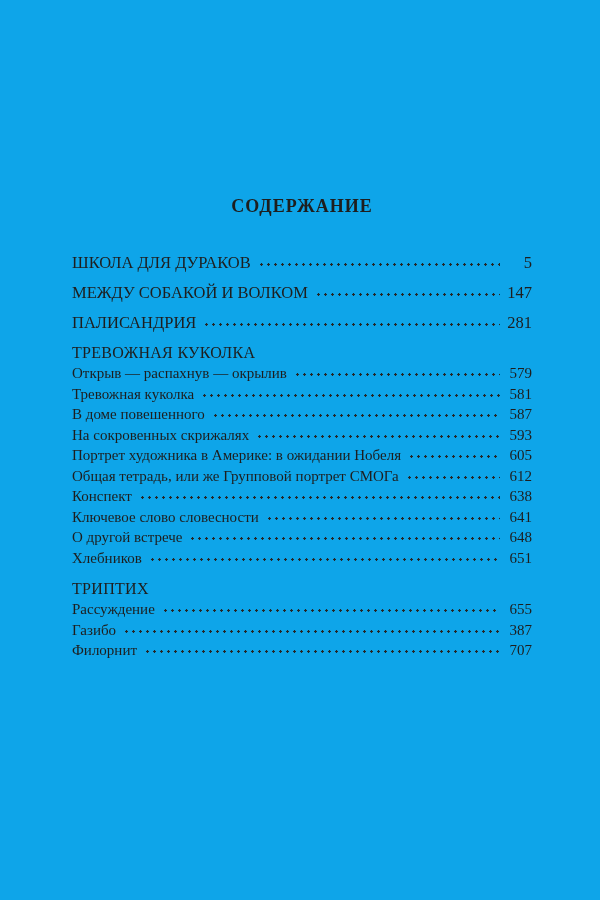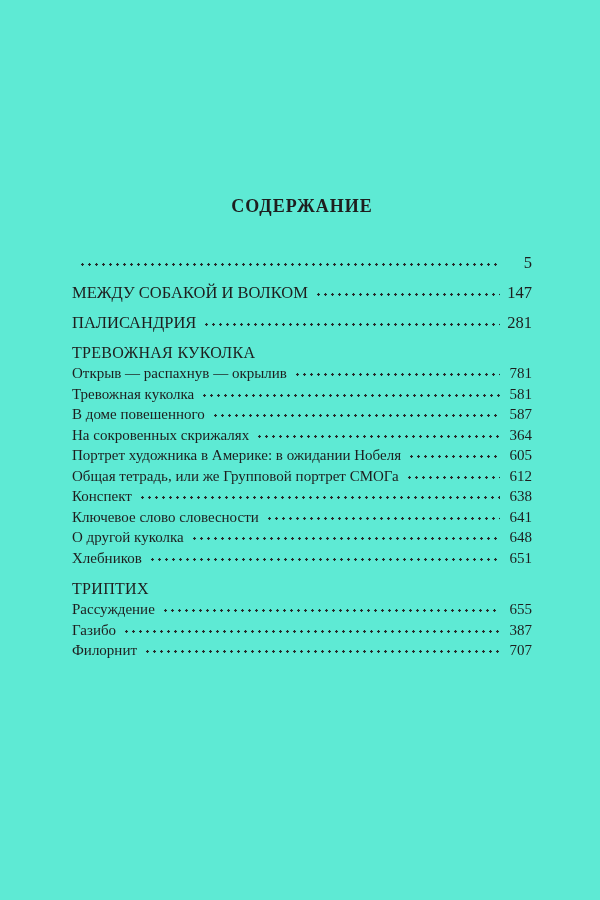--- a/index.html
+++ b/index.html
@@ -1,21 +1,21 @@
 <!DOCTYPE html>
 <html><head>
 <meta charset="utf-8">
 <style>
   html, body { margin: 0; padding: 0; background: #ffffff; }
   .page {
     position: relative;
     width: 600px;
     height: 900px;
     margin: 0 auto;
-    background: #5eead4;
+    background: #0ea5e9;
     box-sizing: border-box;
     padding: 196px 68px 0 72px;
     color: #1e1e1e;
     font-family: "Liberation Serif", "DejaVu Serif", serif;
   }
   .toc-title {
     text-align: center;
     font-weight: bold;
     font-size: 18px;
     letter-spacing: 1px;
@@ -58,53 +58,54 @@
     text-align: right;
   }
 </style>
 </head>
 <body>
 
 <div class="page">
   <h1 class="toc-title">СОДЕРЖАНИЕ</h1>
   <div>
       <div class="row major">
+        <span class="label">ШКОЛА ДЛЯ ДУРАКОВ</span>
         <span class="dots"></span>
         <span class="pageno">5</span>
       </div>
       <div class="row major">
         <span class="label">МЕЖДУ СОБАКОЙ И ВОЛКОМ</span>
         <span class="dots"></span>
         <span class="pageno">147</span>
       </div>
       <div class="row major">
         <span class="label">ПАЛИСАНДРИЯ</span>
         <span class="dots"></span>
         <span class="pageno">281</span>
       </div>
       <div class="section-heading">ТРЕВОЖНАЯ КУКОЛКА</div>
       <div class="row sub">
         <span class="label">Открыв — распахнув — окрылив</span>
         <span class="dots"></span>
-        <span class="pageno">781</span>
+        <span class="pageno">579</span>
       </div>
       <div class="row sub">
         <span class="label">Тревожная куколка</span>
         <span class="dots"></span>
         <span class="pageno">581</span>
       </div>
       <div class="row sub">
         <span class="label">В доме повешенного</span>
         <span class="dots"></span>
         <span class="pageno">587</span>
       </div>
       <div class="row sub">
         <span class="label">На сокровенных скрижалях</span>
         <span class="dots"></span>
-        <span class="pageno">364</span>
+        <span class="pageno">593</span>
       </div>
       <div class="row sub">
         <span class="label">Портрет художника в Америке: в ожидании Нобеля</span>
         <span class="dots"></span>
         <span class="pageno">605</span>
       </div>
       <div class="row sub">
         <span class="label">Общая тетрадь, или же Групповой портрет СМОГа</span>
         <span class="dots"></span>
         <span class="pageno">612</span>
@@ -113,21 +114,21 @@
         <span class="label">Конспект</span>
         <span class="dots"></span>
         <span class="pageno">638</span>
       </div>
       <div class="row sub">
         <span class="label">Ключевое слово словесности</span>
         <span class="dots"></span>
         <span class="pageno">641</span>
       </div>
       <div class="row sub">
-        <span class="label">О другой куколка</span>
+        <span class="label">О другой встрече</span>
         <span class="dots"></span>
         <span class="pageno">648</span>
       </div>
       <div class="row sub">
         <span class="label">Хлебников</span>
         <span class="dots"></span>
         <span class="pageno">651</span>
       </div>
       <div class="section-heading">ТРИПТИХ</div>
       <div class="row sub">

